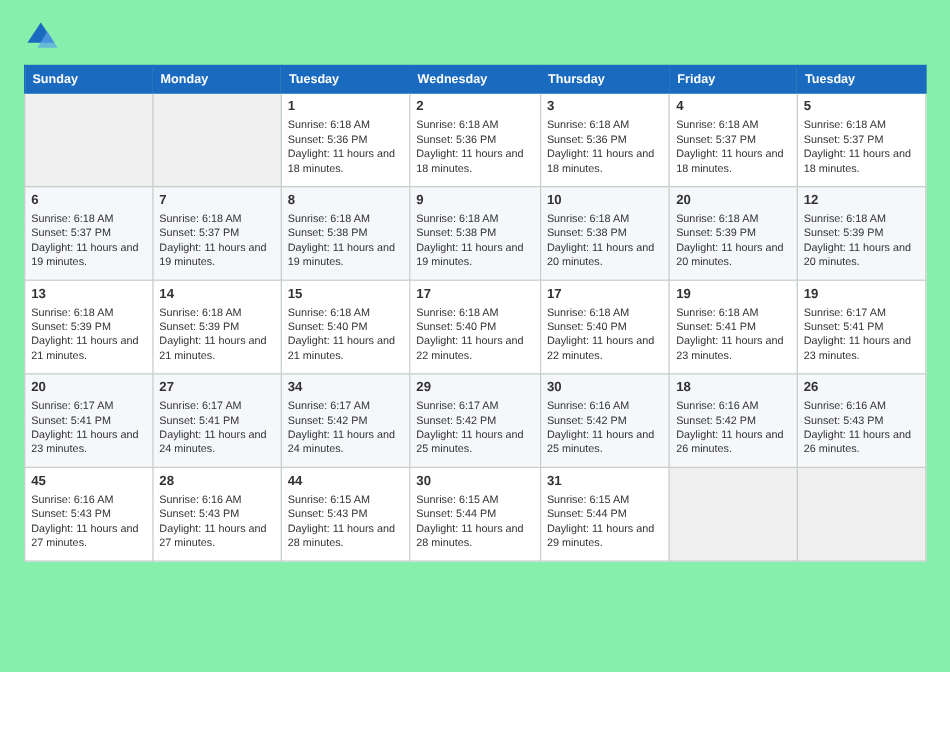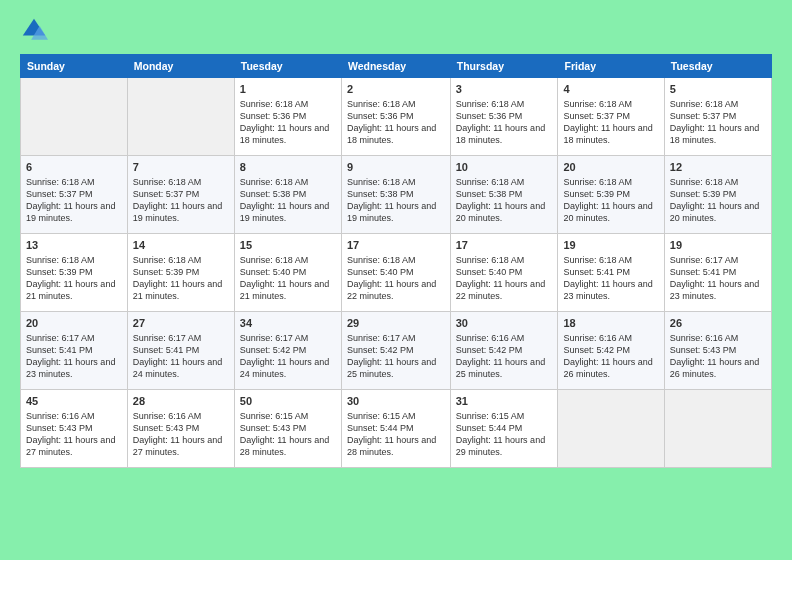--- a/index.html
+++ b/index.html
@@ -311,21 +311,21 @@
 Sunset: 5:43 PM
 Daylight: 11 hours and 27 minutes.</div>
           </td>
           <td>
             <span class="day-num">28</span>
             <div class="day-info" style="white-space: pre-line;">Sunrise: 6:16 AM
 Sunset: 5:43 PM
 Daylight: 11 hours and 27 minutes.</div>
           </td>
           <td>
-            <span class="day-num">50</span>
+            <span class="day-num">44</span>
             <div class="day-info" style="white-space: pre-line;">Sunrise: 6:15 AM
 Sunset: 5:43 PM
 Daylight: 11 hours and 28 minutes.</div>
           </td>
           <td>
             <span class="day-num">30</span>
             <div class="day-info" style="white-space: pre-line;">Sunrise: 6:15 AM
 Sunset: 5:44 PM
 Daylight: 11 hours and 28 minutes.</div>
           </td>

